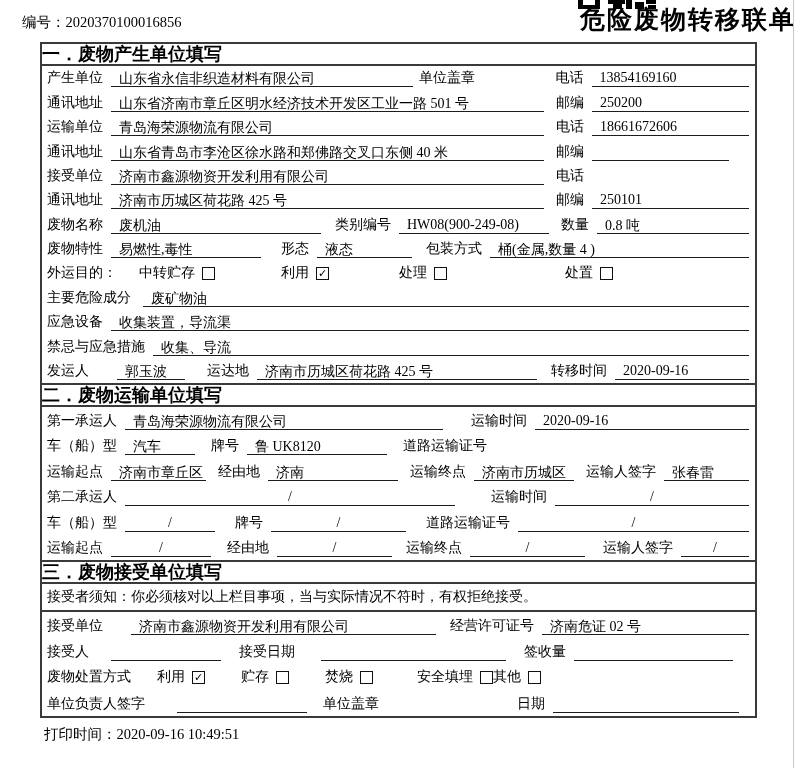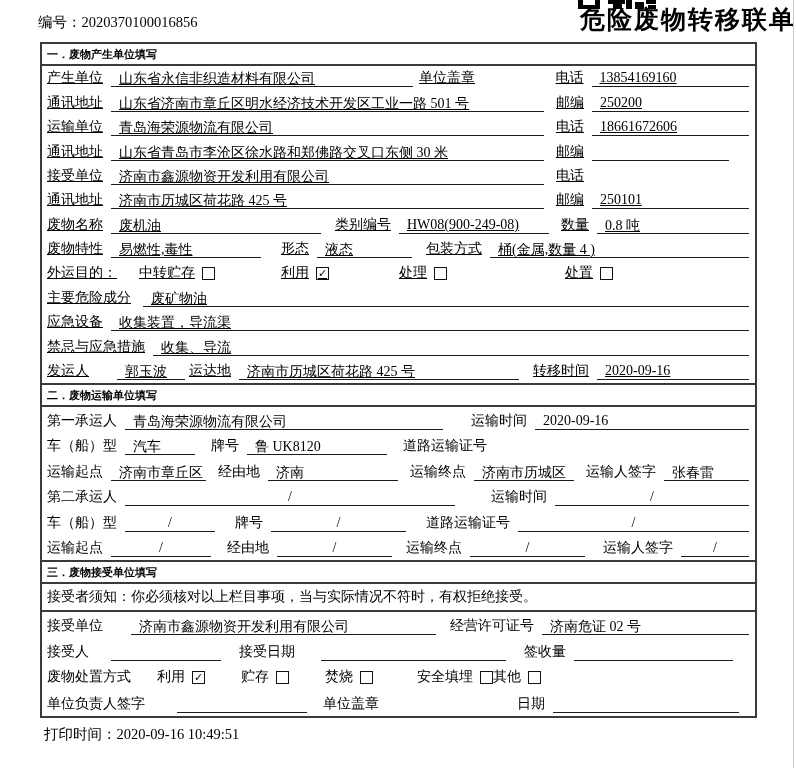--- a/index.html
+++ b/index.html
@@ -2,32 +2,32 @@
 <html><head>
 <meta charset="utf-8">
 <style>
   html,body{margin:0;padding:0;}
   body{
     width:796px;height:768px;background:#ffffff;overflow:hidden;
     font-family:"Liberation Serif","DejaVu Serif",serif;
     font-size:14px;color:#000;position:relative;
   }
   .hdr{position:relative;height:42px;}
-  .serial{position:absolute;left:38px;top:13px;font-size:14.5px;white-space:nowrap;}
+  .serial{position:absolute;left:22px;top:13px;font-size:14.5px;white-space:nowrap;}
   .title{position:absolute;left:86px;right:0;top:3px;text-align:right;
          font-weight:bold;font-size:25px;letter-spacing:2px;white-space:nowrap;}
   .qr{position:absolute;left:578px;top:0;}
   .tbl{margin-left:40px;width:713px;border:2px solid #3a3a3a;background:#fff;}
   .sec-head{height:20px;display:flex;align-items:center;font-weight:bold;
-            padding-left:5px;border-bottom:2px solid #3a3a3a;font-size:11px;}
+            border-bottom:2px solid #3a3a3a;font-size:18px;}
   .bt{border-top:2px solid #3a3a3a;}
   .notice{display:flex;align-items:center;padding-left:5px;border-bottom:2px solid #3a3a3a;}
   .row{display:flex;align-items:flex-end;padding:0 4px 3px 5px;box-sizing:border-box;}
   .row-c{display:flex;align-items:center;padding:0 4px 0 5px;box-sizing:border-box;}
-  .h1{height:24.4px;text-decoration:underline;}
+  .h1{height:24.4px;}
   .h2{height:25.5px;}
   .h3{height:26px;}
   .lbl{white-space:nowrap;padding-right:8px;flex:none;}
   .u{border-bottom:1px solid #1c1c1c;white-space:nowrap;overflow:hidden;
      padding-left:8px;height:17px;box-sizing:border-box;flex:none;}
   .ctr{text-align:center;padding-left:0;}
   .fx{flex:1 1 auto;}
   .cb{width:13px;height:13px;border:1.5px solid #111;margin-left:7px;flex:none;
       font-family:"DejaVu Sans",sans-serif;font-size:11px;line-height:12px;
       text-align:center;display:inline-block;box-sizing:border-box;}
@@ -80,21 +80,21 @@
 
     <div class="row h1">
       <span class="lbl">运输单位</span>
       <span class="u" style="width:433px">青岛海荣源物流有限公司</span>
       <span class="lbl" style="margin-left:12px">电话</span>
       <span class="u fx" style="margin-right:2px">18661672606</span>
     </div>
 
     <div class="row h1">
       <span class="lbl">通讯地址</span>
-      <span class="u" style="width:433px">山东省青岛市李沧区徐水路和郑佛路交叉口东侧 30 米</span>
+      <span class="u" style="width:433px">山东省青岛市李沧区徐水路和郑佛路交叉口东侧 40 米</span>
       <span class="lbl" style="margin-left:12px">邮编</span>
       <span class="u fx" style="margin-right:22px"></span>
     </div>
 
     <div class="row h1">
       <span class="lbl">接受单位</span>
       <span class="u" style="width:433px">济南市鑫源物资开发利用有限公司</span>
       <span class="lbl" style="margin-left:12px">电话</span>
     </div>
 
@@ -146,21 +146,21 @@
     </div>
 
     <div class="row h1">
       <span class="lbl">禁忌与应急措施</span>
       <span class="u fx" style="margin-right:2px">收集、导流</span>
     </div>
 
     <div class="row h1">
       <span class="lbl">发运人</span>
       <span class="u" style="width:68px;margin-left:20px">郭玉波</span>
-      <span class="lbl" style="margin-left:4px">运达地</span>
+      <span class="lbl" style="margin-left:22px">运达地</span>
       <span class="u" style="width:280px">济南市历城区荷花路 425 号</span>
       <span class="lbl" style="margin-left:14px">转移时间</span>
       <span class="u fx" style="margin-right:2px">2020-09-16</span>
     </div>
 
     <div class="sec-head bt">二．废物运输单位填写</div>
 
 
     <div class="row h2">
       <span class="lbl">第一承运人</span>

